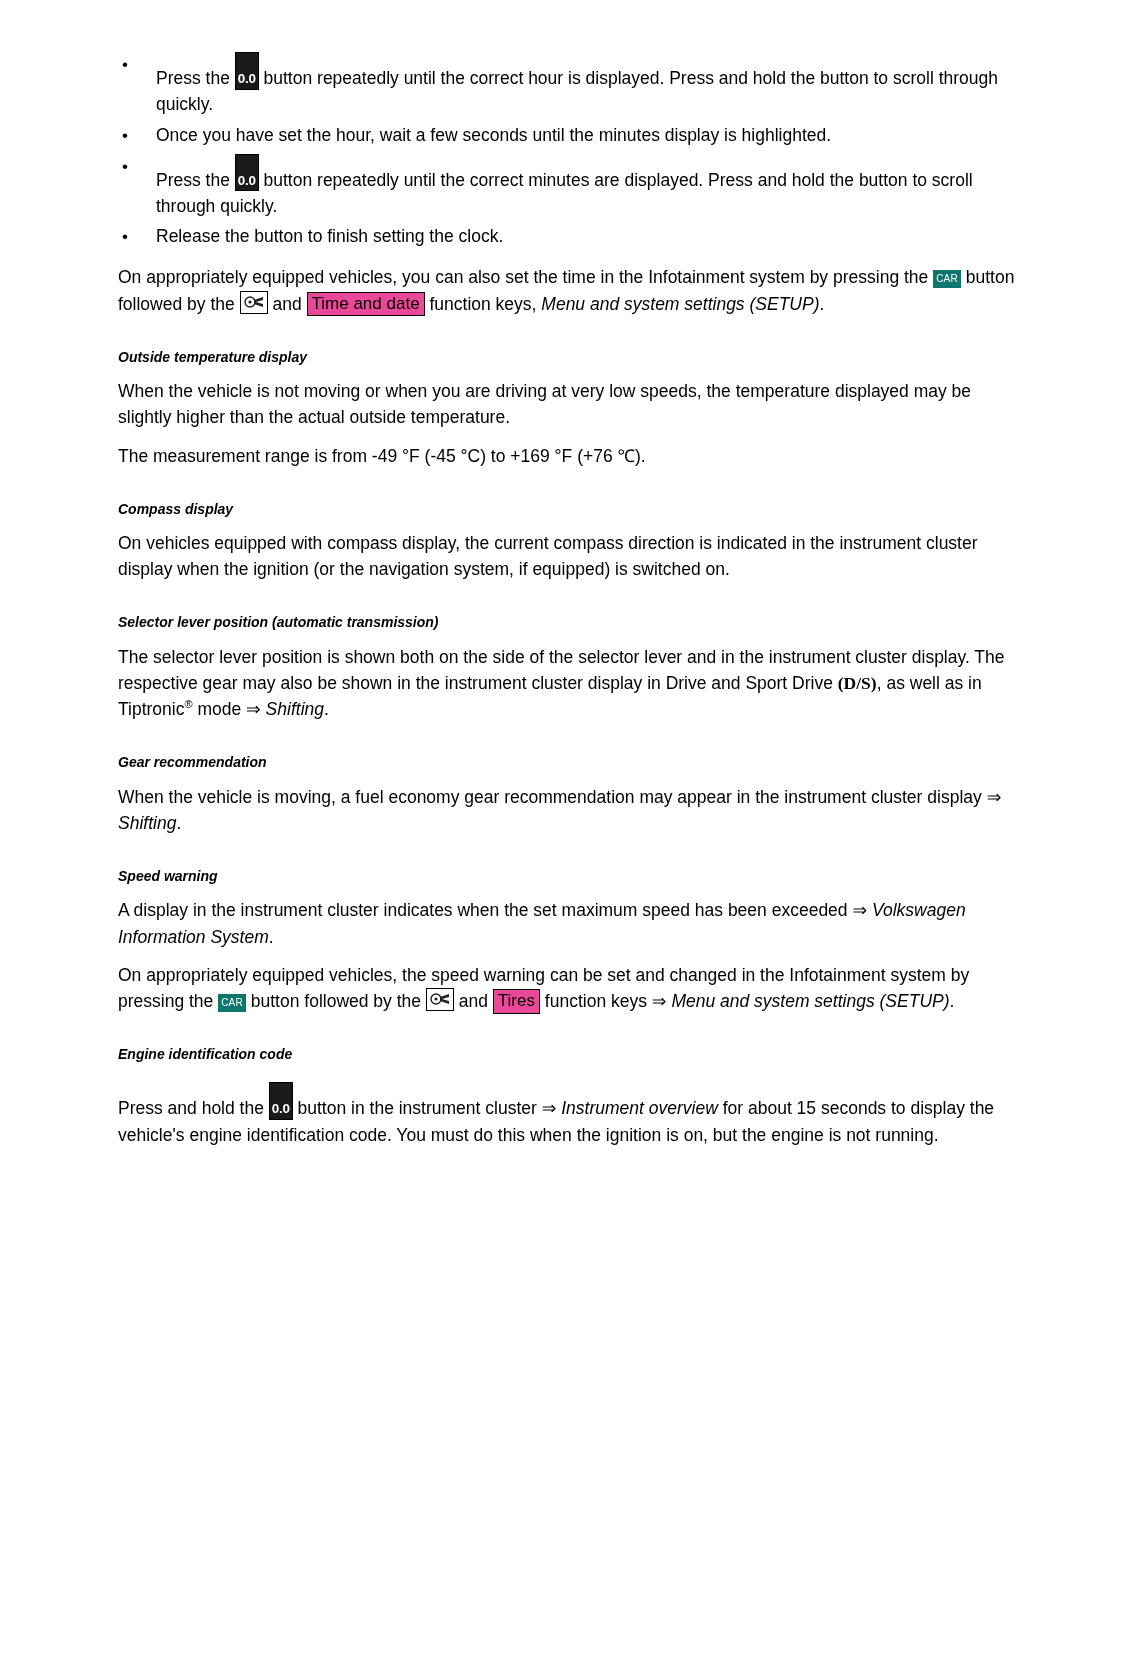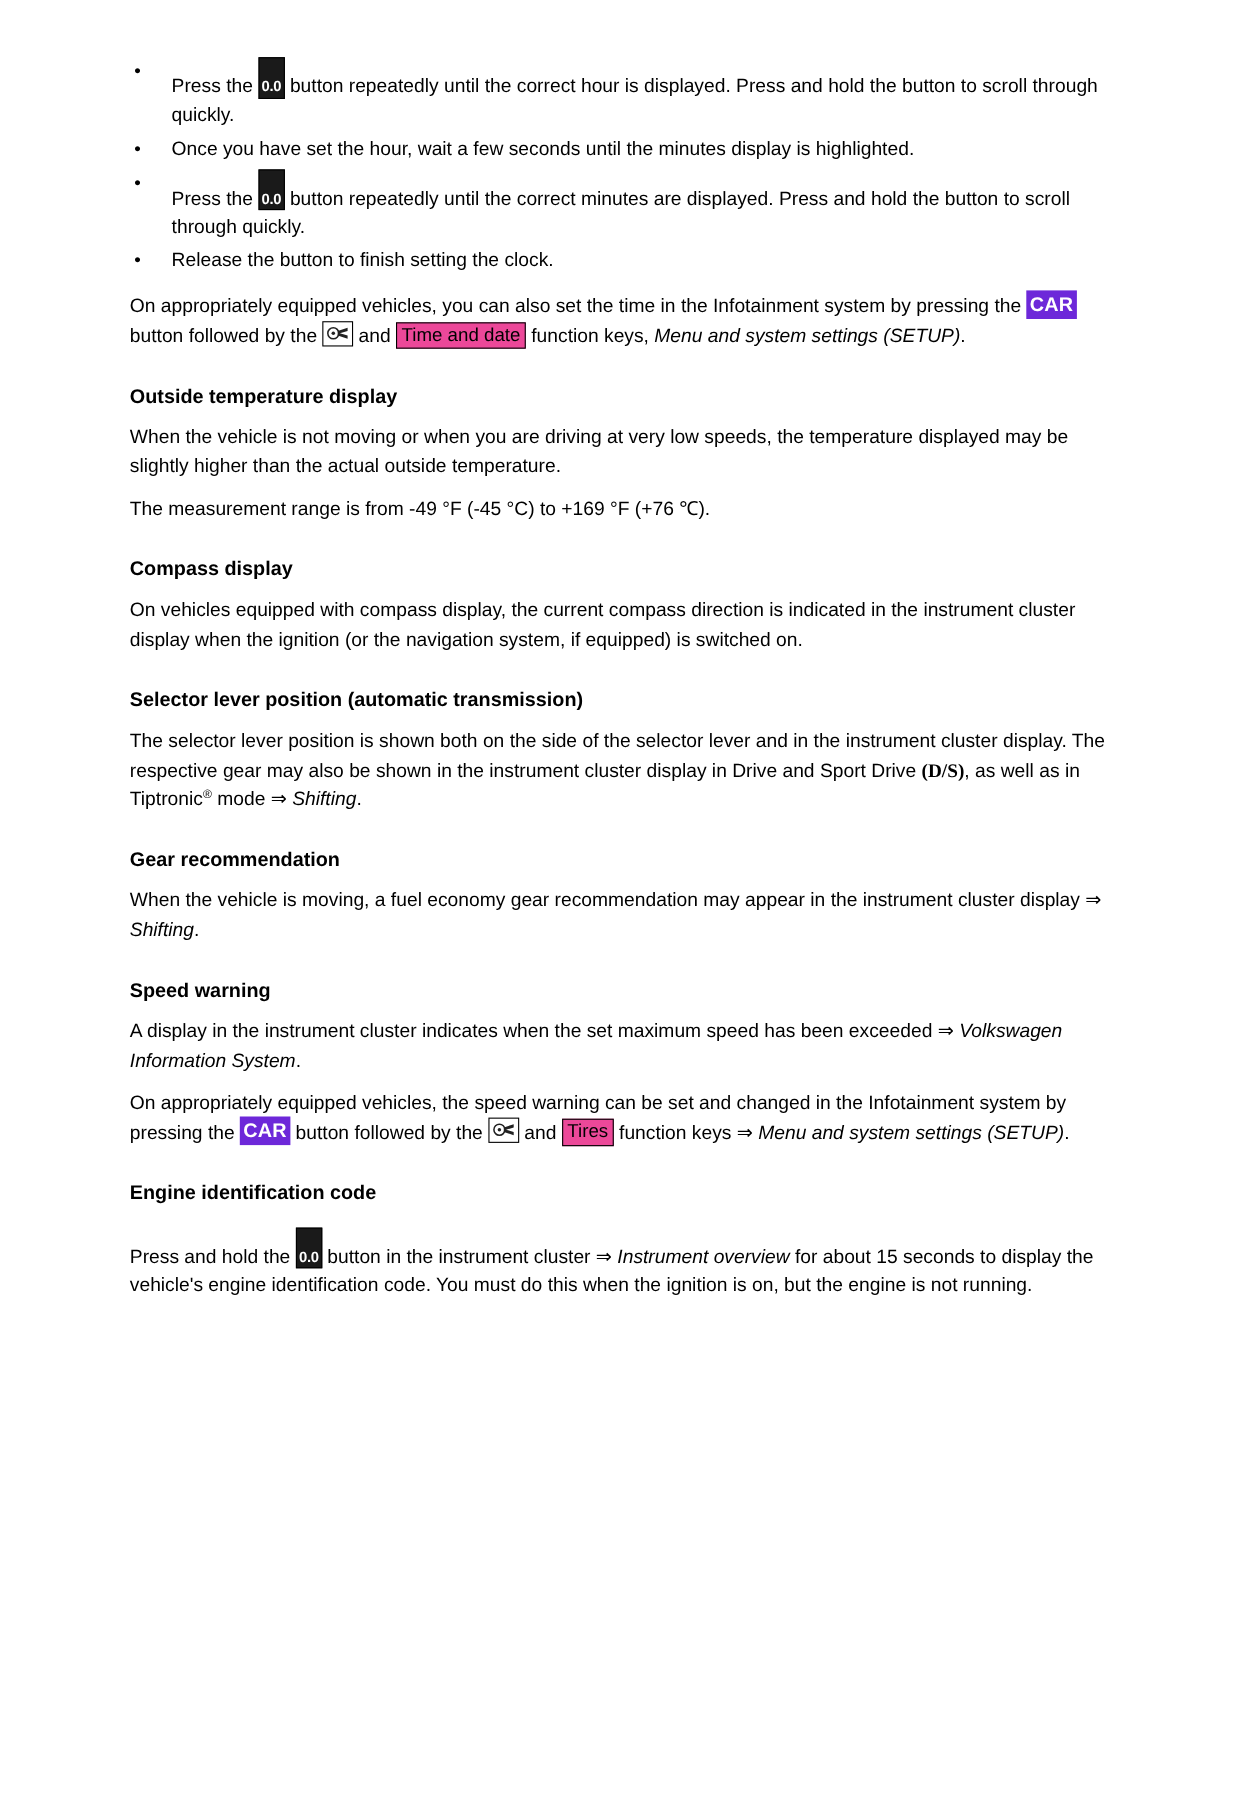--- a/index.html
+++ b/index.html
@@ -55,46 +55,47 @@
   }
   p.para.tight {
     margin-top: 12px;
   }
   p.para.loose {
     margin-top: 19px;
   }
 
   
   h2.sec {
-    font-size: 18px;
+    font-size: 14px;
     font-weight: bold;
     margin: 31px 0 9px 0;
     line-height: 1.3;
+    font-style: italic;
   }
 
   
   .chip-zero {
     display: inline-block;
     background: #1a1a1a;
     color: #ffffff;
     font-size: 13.5px;
     font-weight: bold;
     font-family: "Liberation Sans", sans-serif;
     line-height: 1;
     padding: 19px 2px 3px 2px;
     border: 1px solid #000;
     vertical-align: 1px;
     letter-spacing: -0.3px;
   }
   .chip-car {
     display: inline-block;
-    background: #6d28d9;
+    background: #0f766e;
     color: #ffffff;
-    font-size: 18px;
-    font-weight: bold;
+    font-size: 10px;
+    font-weight: normal;
     line-height: 1;
     padding: 4px 3px 4px 3px;
     vertical-align: 1px;
     letter-spacing: 0.2px;
   }
   .chip-box {
     display: inline-block;
     border: 1.5px solid #000;
     padding: 1px 4px 2px 4px;
     font-size: 17px;

